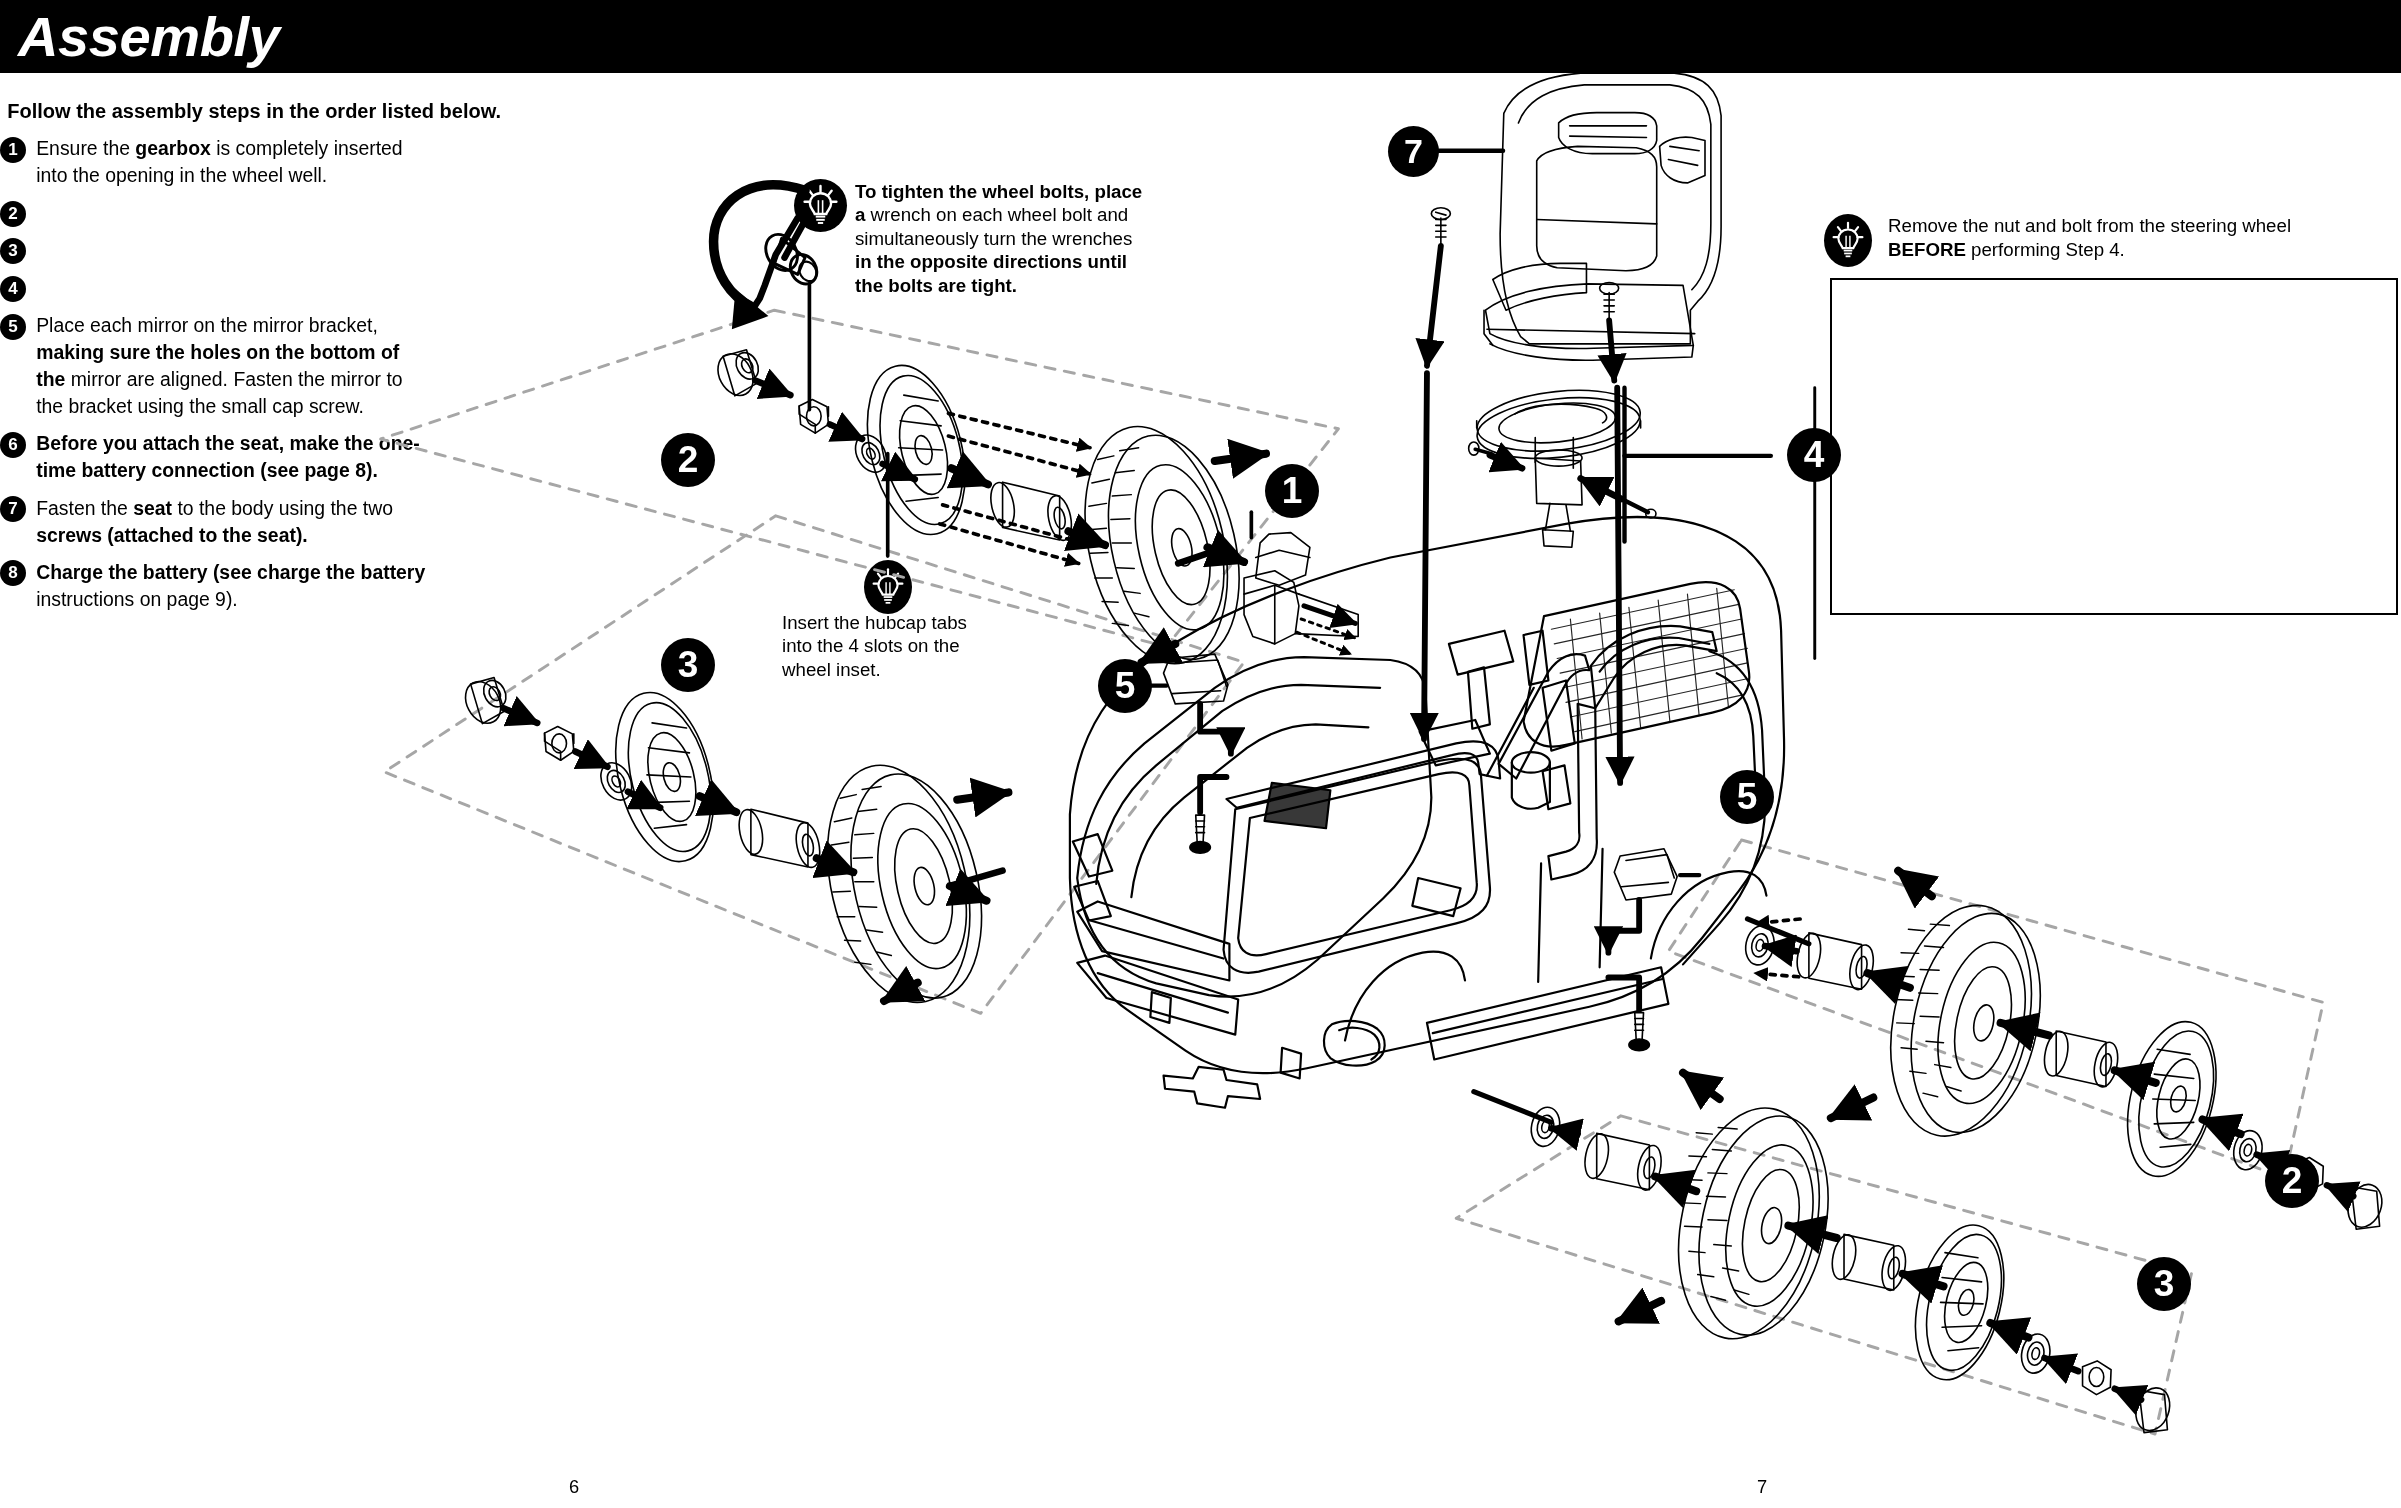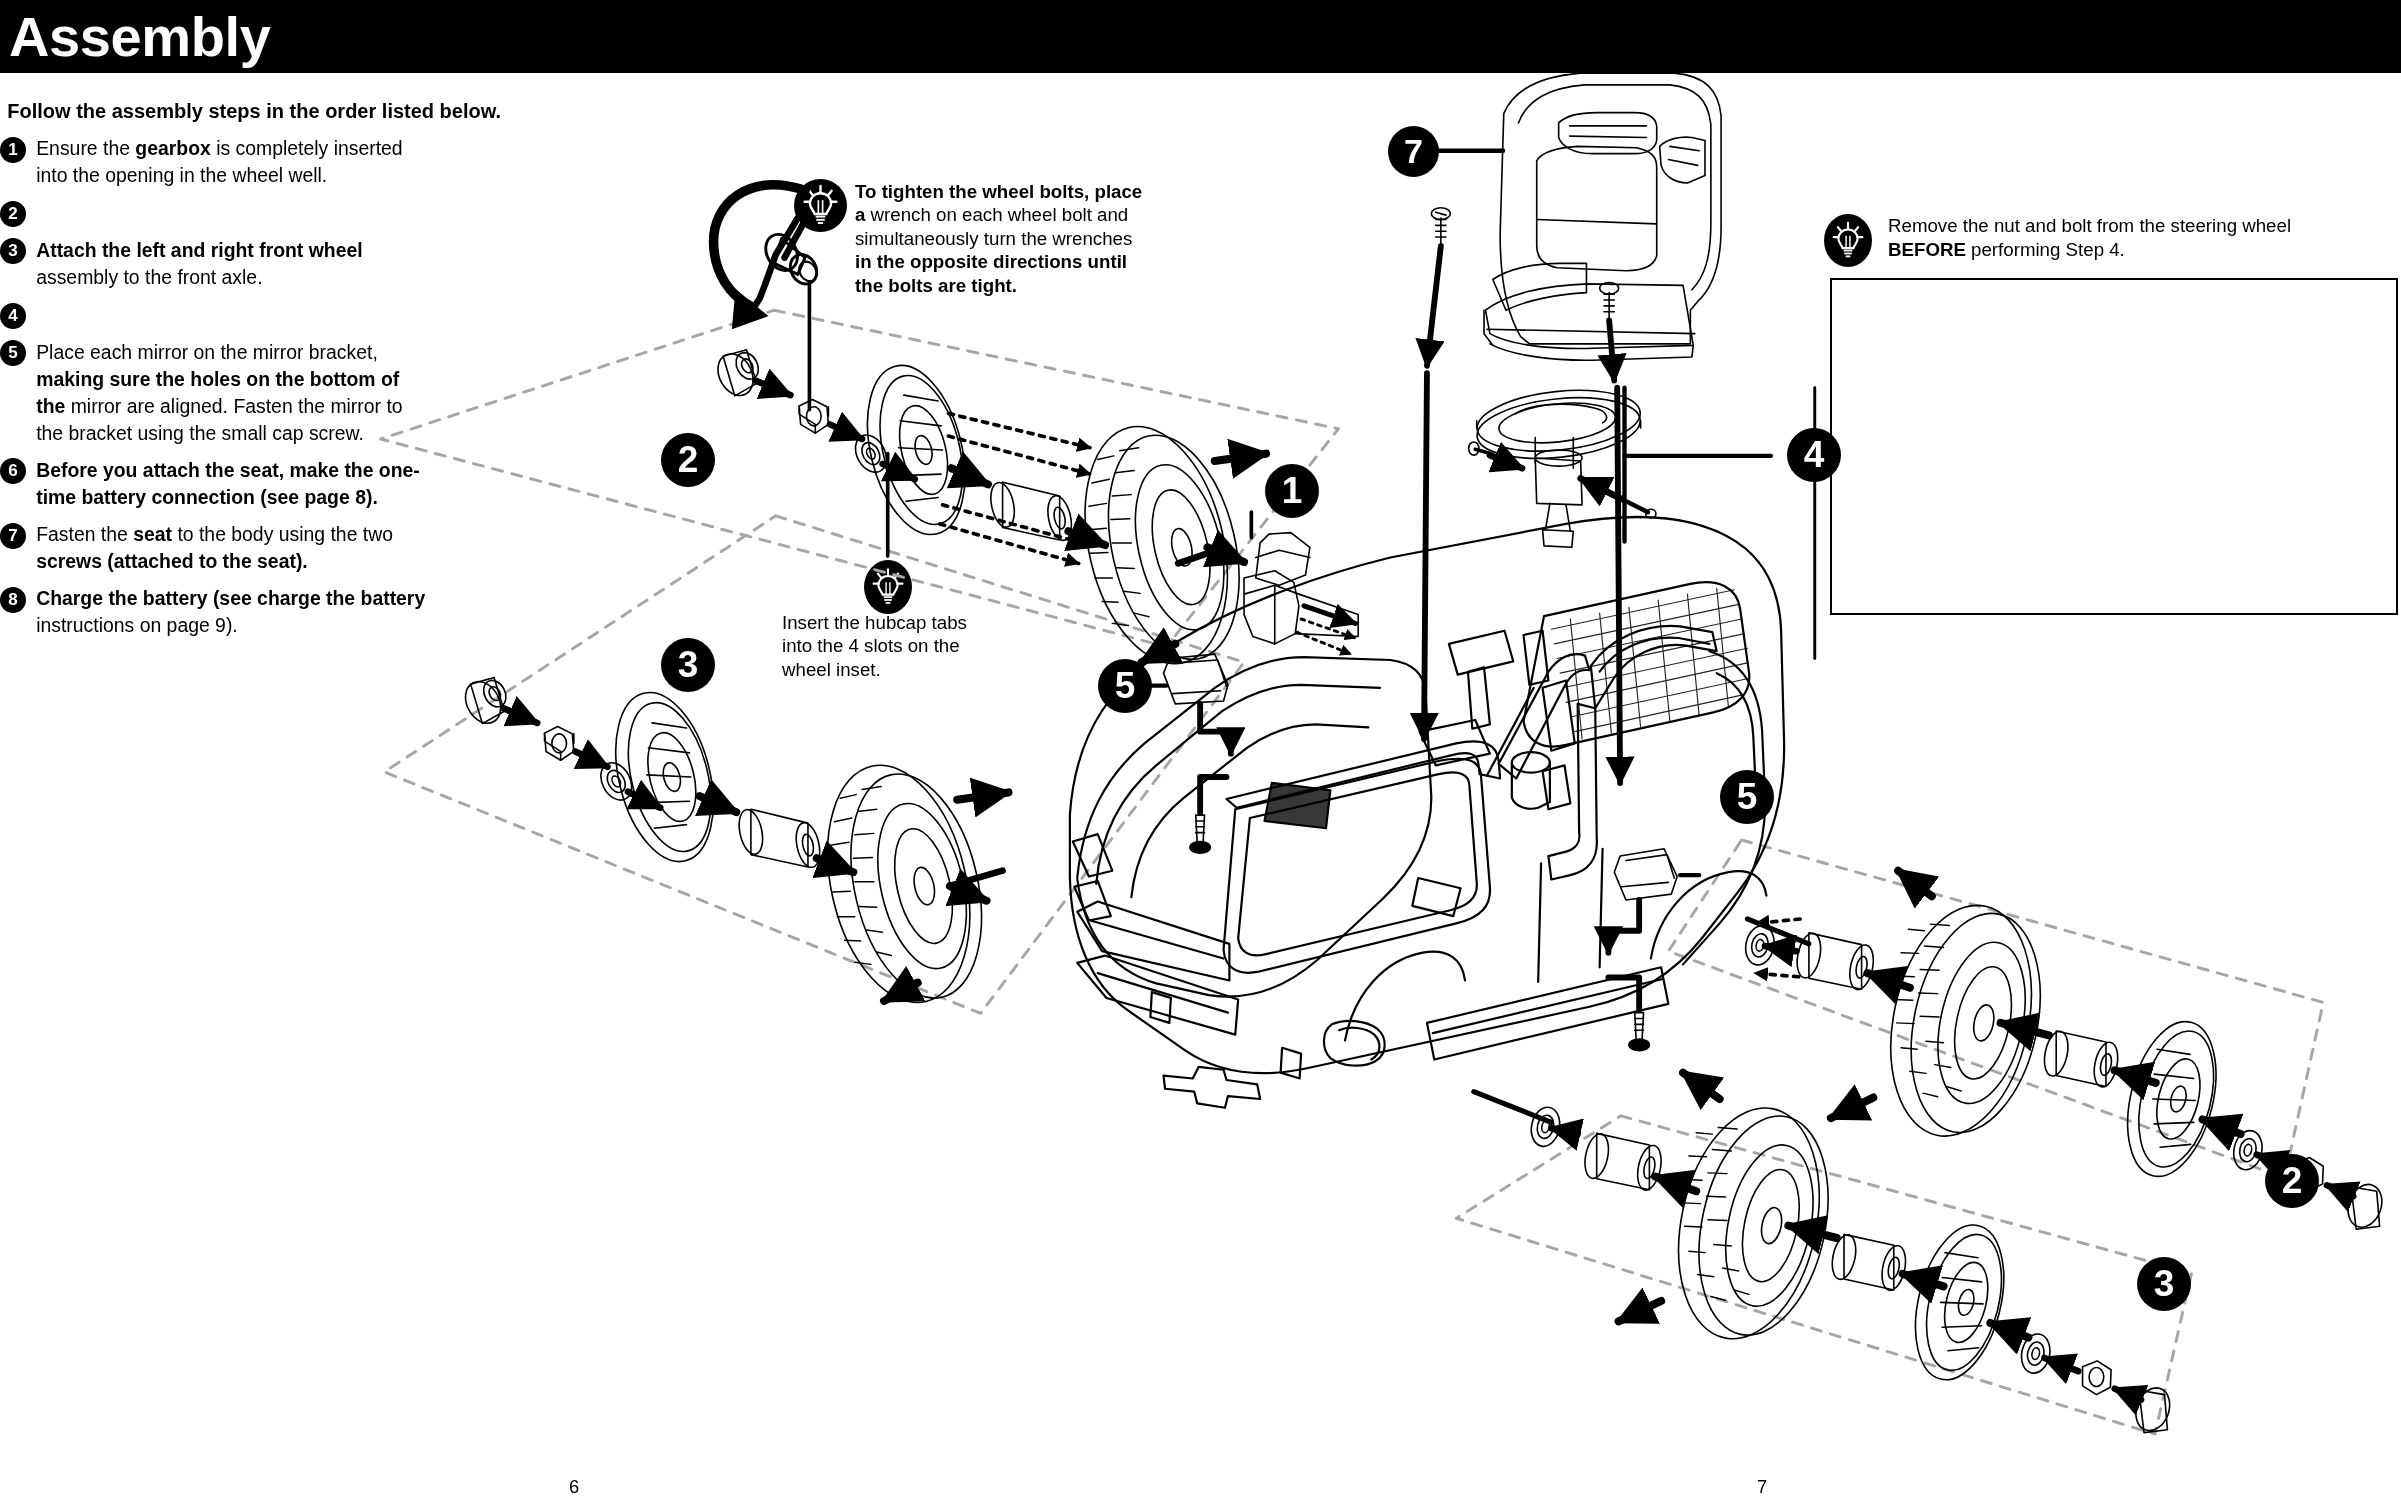--- a/index.html
+++ b/index.html
@@ -22,28 +22,29 @@
   
   #header-bar {
     position: absolute;
     left: 0; top: 0;
     width: 2401px;
     height: 73px;
     background: #000;
   }
   #header-title {
     position: absolute;
-    left: 9px;
+    left: 18px;
     top: 1.5px;
     font-size: 56px;
     font-weight: bold;
     color: #fff;
     letter-spacing: -0.4px;
     line-height: 70px;
     white-space: nowrap;
+    font-style: italic;
   }
 
   
   #intro {
     position: absolute;
     left: 7.3px;
     top: 100px;
     font-size: 20px;
     font-weight: bold;
     white-space: nowrap;
@@ -165,21 +166,20 @@
   <div id="steps">
       <div class="step">
         <div class="step-badge">1</div>
         <div class="step-text">Ensure the <b>gearbox</b> is completely inserted into the opening in the wheel well.</div>
       </div>
       <div class="step">
         <div class="step-badge">2</div>
       </div>
       <div class="step">
         <div class="step-badge">3</div>
-        <div class="step-text"><b>Attach the left and right front wheel</b> assembly to the front axle.</div>
       </div>
       <div class="step">
         <div class="step-badge">4</div>
       </div>
       <div class="step">
         <div class="step-badge">5</div>
         <div class="step-text">Place each mirror on the mirror bracket, <b>making sure the holes on the bottom of the</b> mirror are aligned. Fasten the mirror to the bracket using the small cap screw.</div>
       </div>
       <div class="step">
         <div class="step-badge">6</div>

